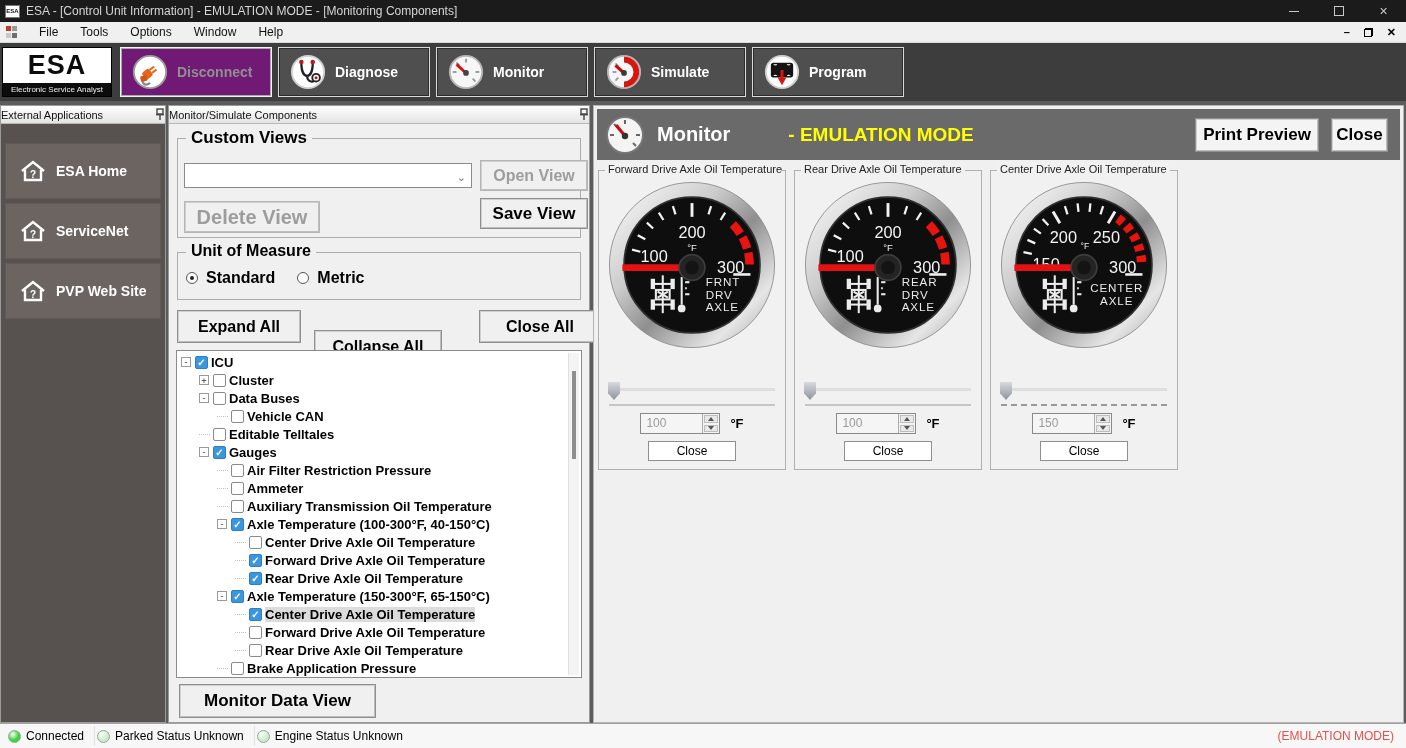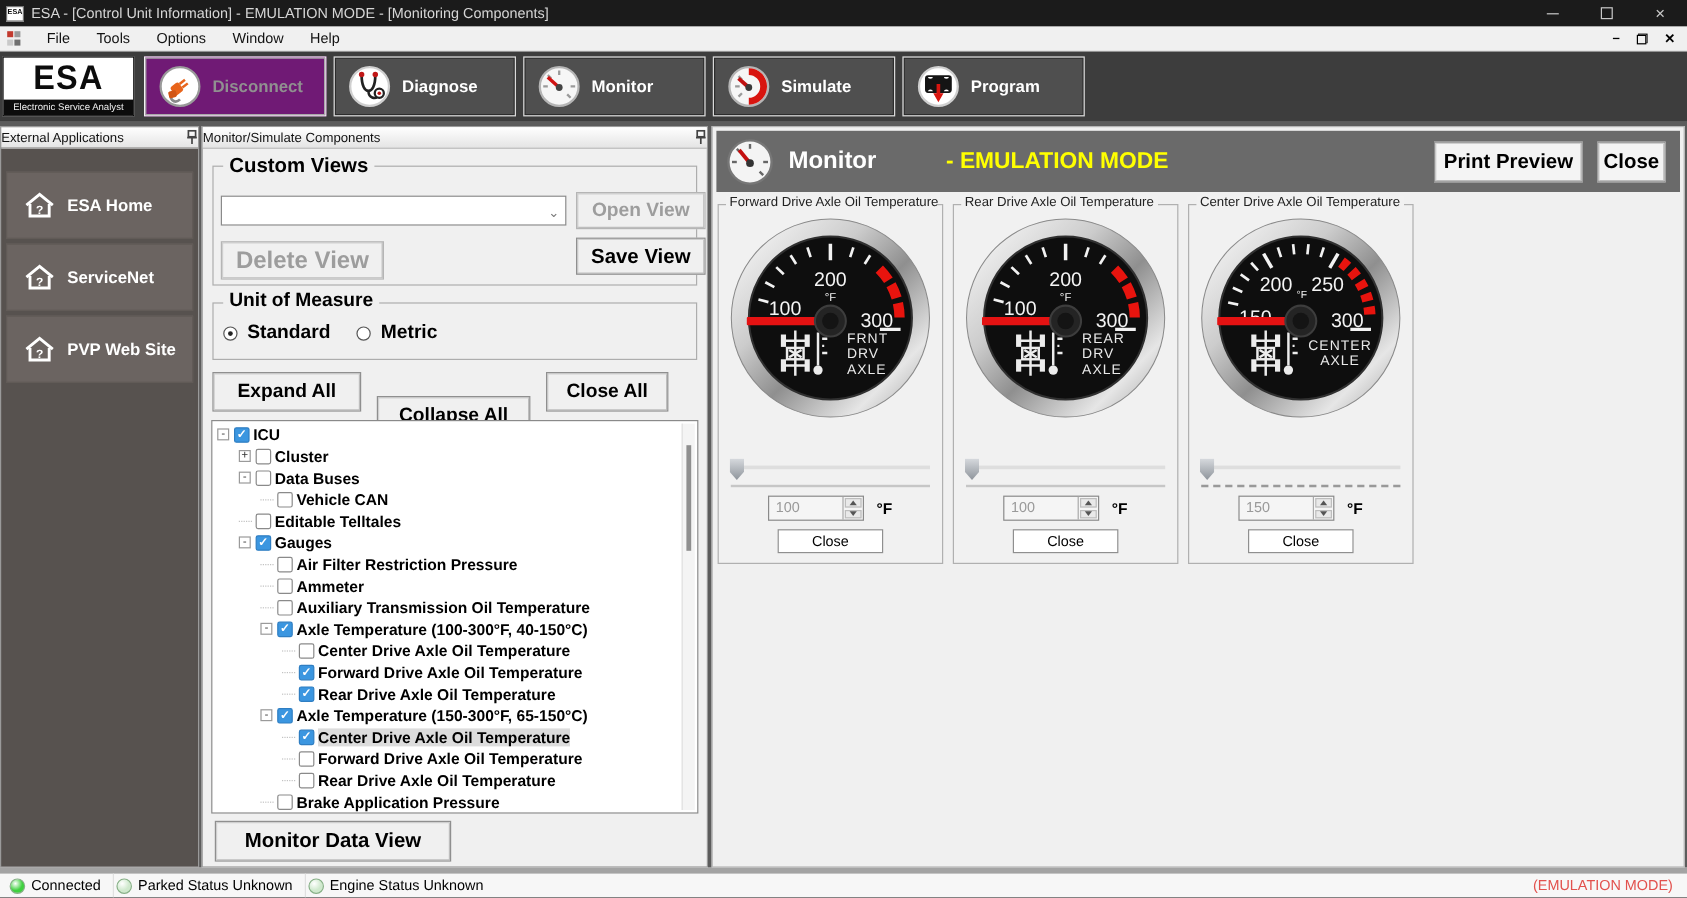--- a/index.html
+++ b/index.html
@@ -57,21 +57,21 @@
   .btn.disabled { color:#9d9d9d; border-color:#b5b5b5; }
   .open-btn { position:absolute; left:302px; top:21px; width:108px; height:31px; font-size:16px; }
   .del-btn { position:absolute; left:6px; top:62px; width:136px; height:32px; font-size:20px; }
   .save-btn { position:absolute; left:302px; top:59px; width:108px; height:31px; font-size:17px; }
   .uom-box { left:8px; right:8px; top:146px; height:48px; }
   .radio-row { position:absolute; left:8px; top:16px; display:flex; align-items:center; gap:8px; font-size:16px; font-weight:bold; }
   .radio { width:12px; height:12px; border-radius:50%; border:1px solid #555; background:#fff; position:relative; }
   .radio.sel::after { content:""; position:absolute; inset:3px; border-radius:50%; background:#222; }
   .tree-btns { position:absolute; top:204px; left:8px; display:flex; gap:13px; }
   .tree-btns .btn { height:33px; font-size:16px; }
-  .tb1 { width:124px; } .tb2 { width:128px;margin-top:20px; } .tb3 { width:102px; }
+  .tb1 { width:124px; } .tb2 { width:128px;margin-top:20px; } .tb3 { width:122px;margin-left:24px; }
   .tree { position:absolute; left:7px; right:7px; top:244px; height:328px; background:#fff; border:1px solid #8a8a8a; overflow:hidden; }
   .tree-inner { position:absolute; inset:2px 14px 2px 2px; }
   .tree-row { display:flex; align-items:center; height:18px; font-size:13px; font-weight:bold; color:#000; white-space:nowrap; }
   .tree-row.selected .tree-label { background:#dcdcdc; }
   .exp { width:10px; height:10px; border:1px solid #9a9a9a; background:#fff; font:9px/8px "DejaVu Sans Mono",monospace; text-align:center; color:#333; margin-right:4px; flex:none; }
   .exp-sp { width:11px; height:0; border-top:1px dotted #c2c2c2; margin-right:3px; flex:none; }
   .cb { width:13px; height:13px; border:1px solid #8a8a8a; border-radius:2px; background:#fff; margin-right:3px; font:bold 10px/12px "Liberation Sans",sans-serif; text-align:center; color:#fff; flex:none; }
   .cb.checked { background:#3b96e0; border-color:#2f7ec2; }
   .vscroll { position:absolute; top:2px; right:2px; bottom:2px; width:11px; background:#f4f4f4; border-left:1px solid #e0e0e0; }
   .vthumb { position:absolute; top:18px; left:3px; width:4px; height:88px; background:#8f8f8f; }
@@ -99,21 +99,21 @@
   .spinbox { width:80px; height:21px; border:1px solid #8a8a8a; background:#f5f5f5; display:flex; }
   .spin-val { flex:1; font-size:12px; color:#9a9a9a; line-height:19px; padding-left:5px; }
   .spin-btns { width:17px; border-left:1px solid #aaa; display:flex; flex-direction:column; }
   .spin-btn { flex:1; margin:1px; background:#e9e9e9; border:1px solid #bdbdbd; display:flex; align-items:center; justify-content:center; }
   .spin-btn.up::before { content:""; border:3px solid transparent; border-bottom:4px solid #555; margin-top:-3px; }
   .spin-btn.down::before { content:""; border:3px solid transparent; border-top:4px solid #555; margin-bottom:-3px; }
   .unit { font-size:13px; font-weight:bold; color:#000; }
   .gauge-close { position:absolute; bottom:8px; left:50%; transform:translateX(-50%); width:88px; height:20px; background:#fff; border:1px solid #8f8f8f; font-size:12px; }
 
   
-  .statusbar { position:absolute; bottom:0; left:0; right:0; height:25px; background:#f7f7f7; border-top:5px solid #a3a3a3; display:flex; align-items:center; font-size:12px; color:#000; padding:0 6px; }
+  .statusbar { position:absolute; bottom:0; left:0; right:0; height:25px; background:#f7f7f7; border-top:1px solid #a3a3a3; display:flex; align-items:center; font-size:12px; color:#000; padding:0 6px; }
   .status-item { display:flex; align-items:center; gap:5px; padding:0 10px 0 2px; border-right:1px solid #e0e0e0; height:20px; }
   .status-dot { width:13px; height:13px; border-radius:50%; border:1px solid #86b086; }
   .status-mode { margin-left:auto; color:#e2514d; padding-right:6px; }
 </style>
 </head>
 <body>
 
 <div class="titlebar">
   <div class="appicon">ESA</div>
   <span>ESA - [Control Unit Information] - EMULATION MODE - [Monitoring Components]</span>

